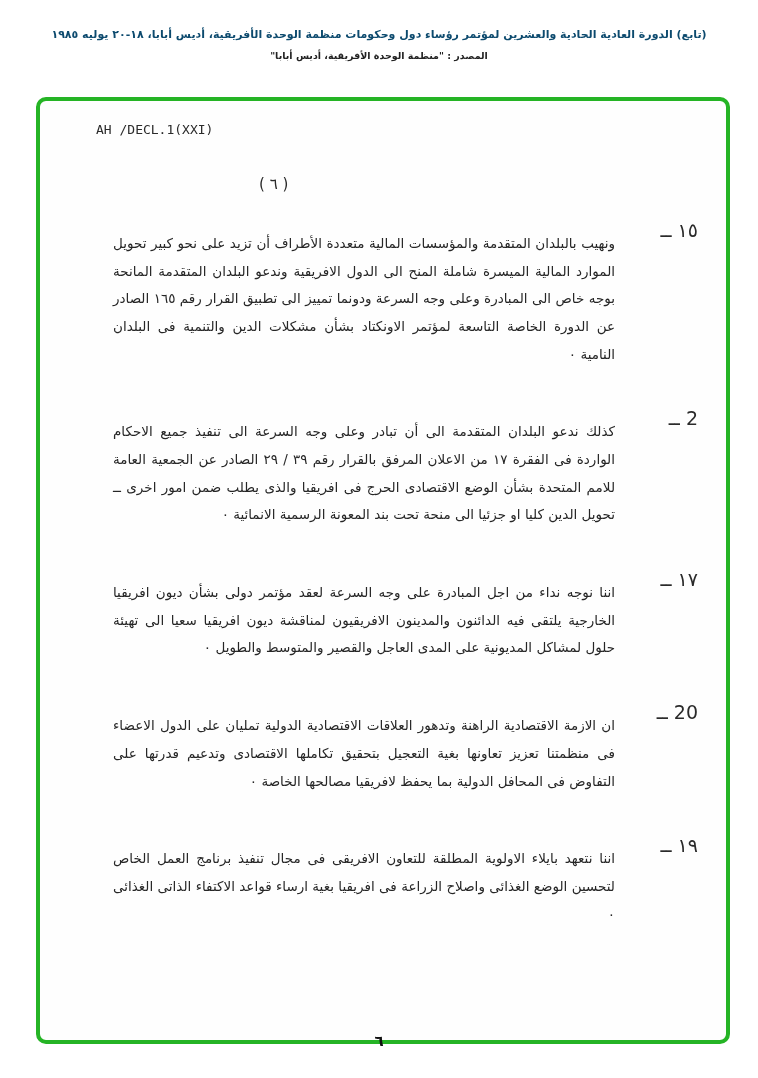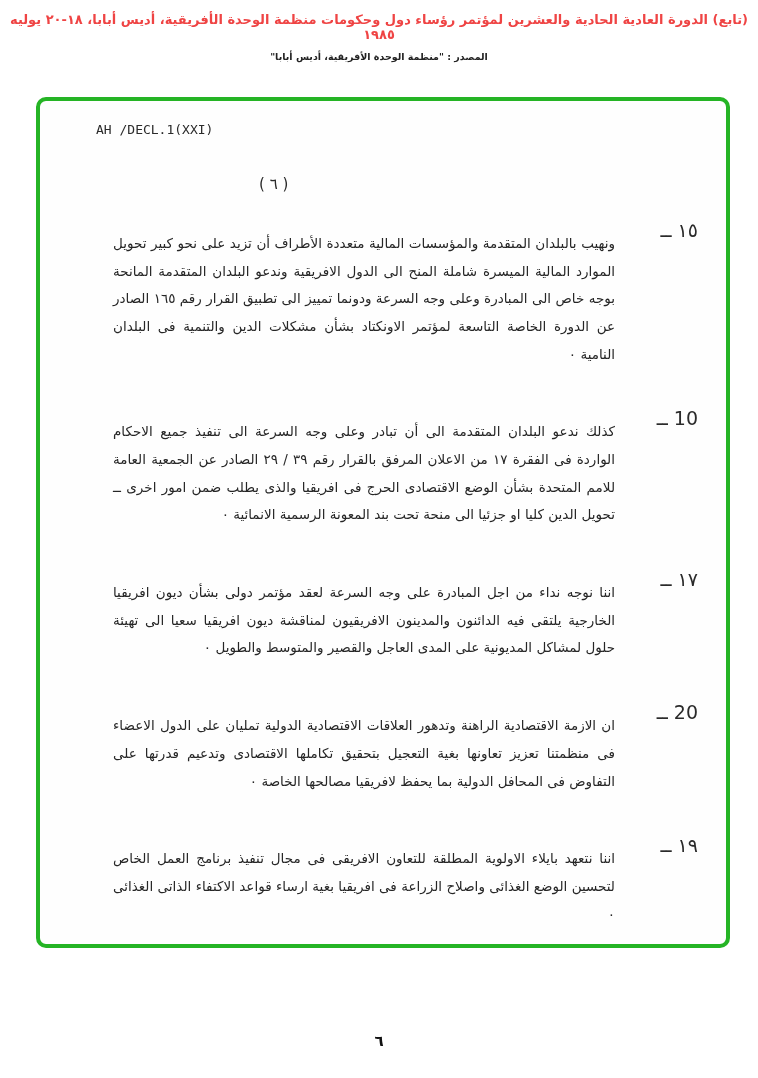--- a/index.html
+++ b/index.html
@@ -14,40 +14,40 @@
   .sheet {
     position: relative;
     width: 758px;
     height: 1078px;
     background: #ffffff;
   }
   .hdr {
     direction: rtl;
     text-align: center;
     font-weight: bold;
-    font-size: 13px;
-    color: #ef4444;
-    padding-top: 12px;
+    font-size: 11px;
+    color: #0c4a6e;
+    padding-top: 28px;
     letter-spacing: 0.2px;
   }
   .src {
     direction: rtl;
     text-align: center;
     font-weight: bold;
     font-size: 9.5px;
     color: #222;
     margin-top: 9px;
   }
   .scanbox {
     box-sizing: border-box;
     position: absolute;
     left: 36px;
     top: 97px;
     width: 694px;
-    height: 851px;
+    height: 947px;
     border: 4px solid #25b425;
     border-radius: 10px;
     background: #fefefe;
     padding: 18px 28px 27px 34px;
   }
   .ref {
     direction: ltr;
     text-align: left;
     font-family: "DejaVu Sans Mono", monospace;
     font-size: 13px;
@@ -120,21 +120,21 @@
     <div class="secmark">( ٦ )</div>
 
     <div class="paras">
 
       <div class="para">
         <span class="pnum">١٥ ــ</span>
         <p class="ptext">ونهيب بالبلدان المتقدمة والمؤسسات المالية متعددة الأطراف أن تزيد على نحو كبير تحويل الموارد المالية الميسرة شاملة المنح الى الدول الافريقية وندعو البلدان المتقدمة المانحة بوجه خاص الى المبادرة وعلى وجه السرعة ودونما تمييز الى تطبيق القرار رقم ١٦٥ الصادر عن الدورة الخاصة التاسعة لمؤتمر الاونكتاد بشأن مشكلات الدين والتنمية فى البلدان النامية ٠</p>
       </div>
 
       <div class="para">
-        <span class="pnum">10 ــ</span>
+        <span class="pnum">2 ــ</span>
         <p class="ptext">كذلك ندعو البلدان المتقدمة الى أن تبادر وعلى وجه السرعة الى تنفيذ جميع الاحكام الواردة فى الفقرة ١٧ من الاعلان المرفق بالقرار رقم ٣٩ / ٢٩ الصادر عن الجمعية العامة للامم المتحدة بشأن الوضع الاقتصادى الحرج فى افريقيا والذى يطلب ضمن امور اخرى ــ تحويل الدين كليا او جزئيا الى منحة تحت بند المعونة الرسمية الانمائية ٠</p>
       </div>
 
       <div class="para">
         <span class="pnum">١٧ ــ</span>
         <p class="ptext">اننا نوجه نداء من اجل المبادرة على وجه السرعة لعقد مؤتمر دولى بشأن ديون افريقيا الخارجية يلتقى فيه الدائنون والمدينون الافريقيون لمناقشة ديون افريقيا سعيا الى تهيئة حلول لمشاكل المديونية على المدى العاجل والقصير والمتوسط والطويل ٠</p>
       </div>
 
       <div class="para">
         <span class="pnum">20 ــ</span>

